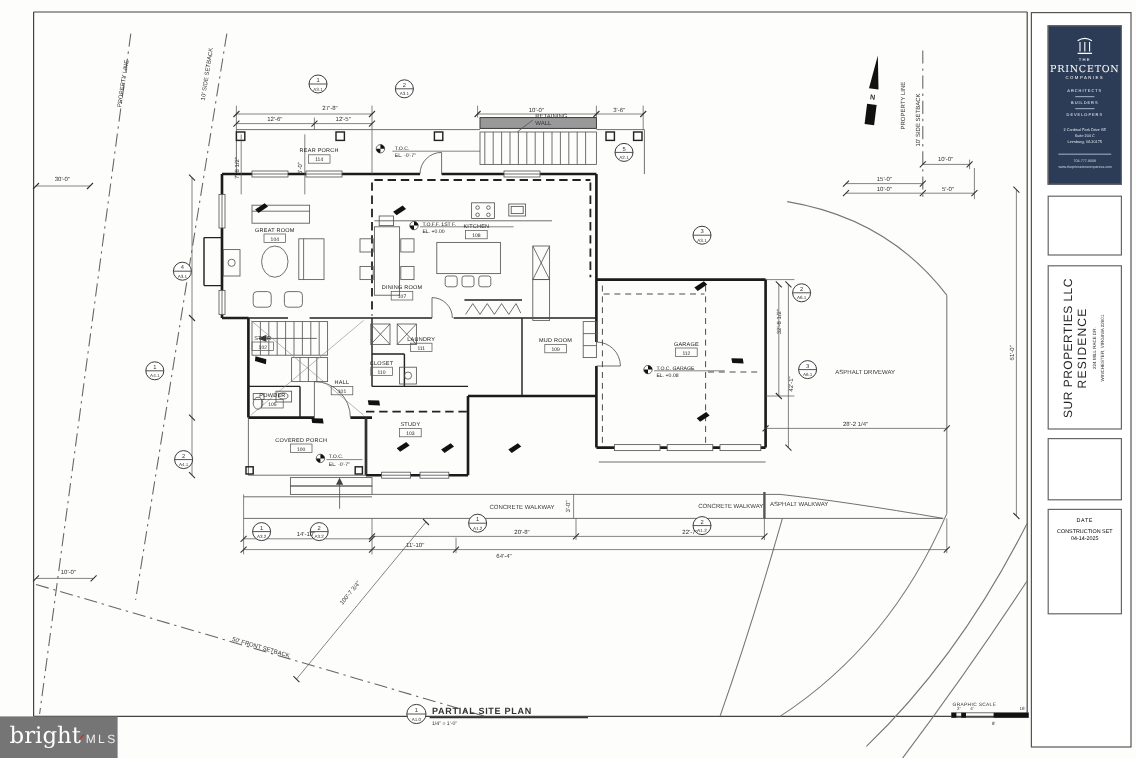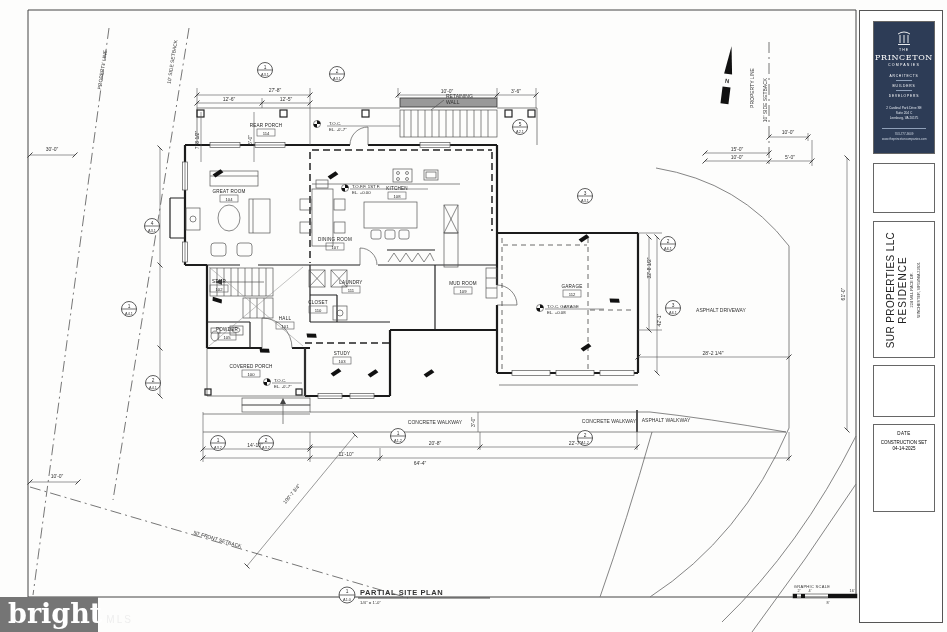--- a/index.html
+++ b/index.html
@@ -53,21 +53,21 @@
   .dlabel{font-size:4.5px;letter-spacing:.5px;margin-top:6px;}
   .dphase{font-size:4.5px;margin-top:4px;}
   .dval{font-size:4.5px;margin-top:1px;}
   .sheetbox{text-align:center;}
   .stitle{font-size:7.5px;margin-top:7px;line-height:1.25;}
   .slabel{font-size:3.6px;letter-spacing:.5px;margin-top:34px;}
   .snum{font-size:17px;margin-top:0px;color:#111;}
   
   .watermark{position:absolute;left:0;top:597px;width:98px;height:35px;background:#757575;color:#fff;
     display:flex;align-items:baseline;padding-left:8px;box-sizing:border-box;z-index:6;}
-  .wm-brand{font-family:"DejaVu Serif",serif;font-size:27px;line-height:33px;font-weight:bold;}
+  .wm-brand{font-family:"DejaVu Serif",serif;font-size:19px;line-height:33px;}
   .wm-star{width:5px;height:5px;background:#c0392b;transform:rotate(45deg);margin:0 2px 16px 1px;align-self:flex-end;}
   .wm-mls{font-size:10px;letter-spacing:2px;color:#eee;margin-left:1px;}
 </style>
 </head>
 <body>
 
 <div class="sheet">
 
 <svg width="947" height="632" viewBox="0 0 947 632">
 

